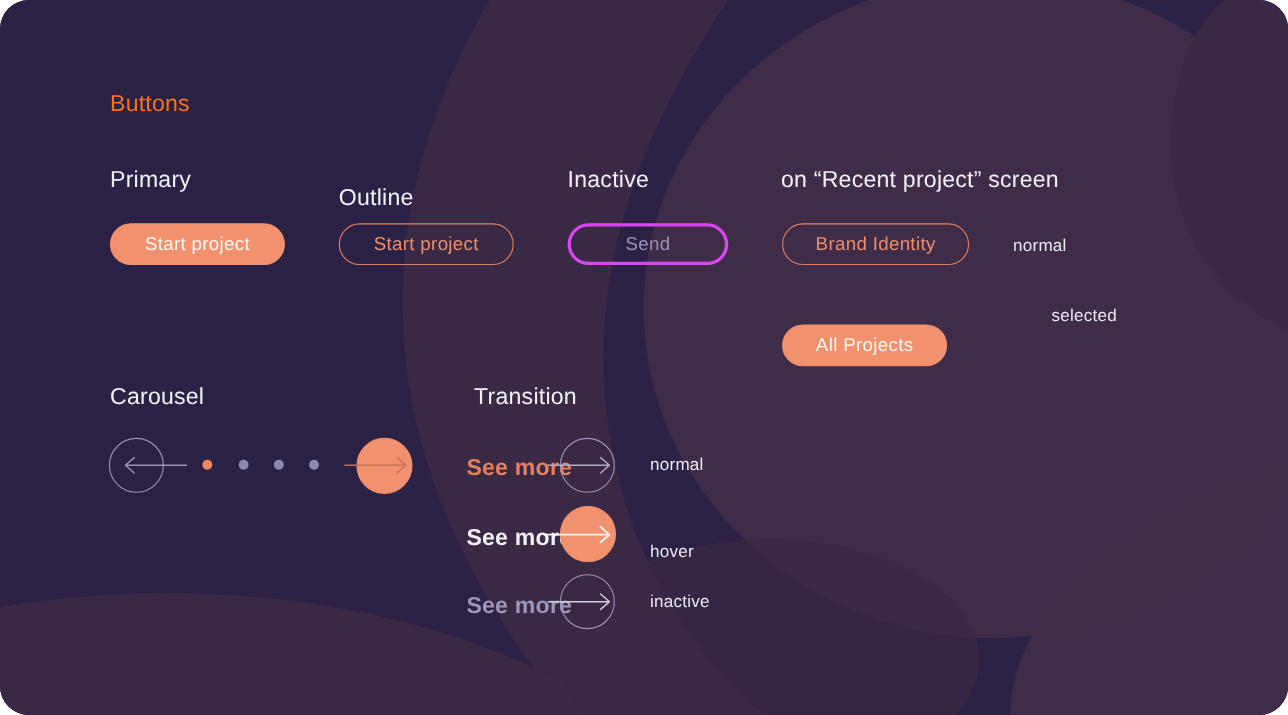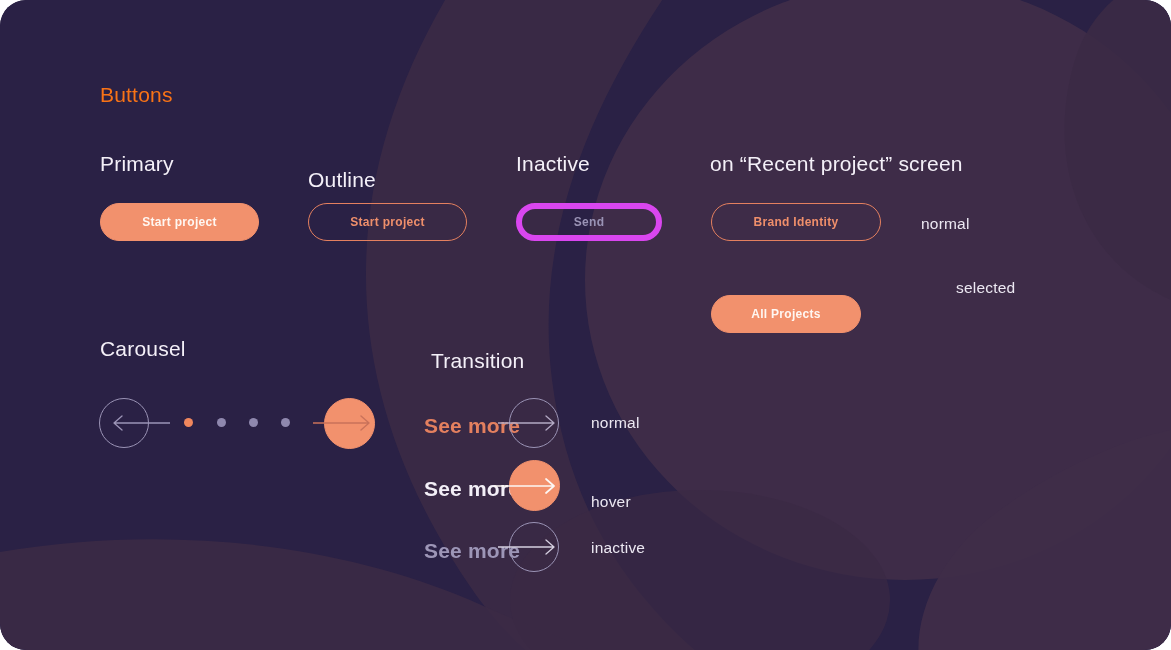--- a/index.html
+++ b/index.html
@@ -64,40 +64,39 @@
     white-space: nowrap;
   }
 
   
   .pill {
     display: flex;
     align-items: center;
     justify-content: center;
     box-sizing: border-box;
     border-radius: 999px;
-    font-size: 12px;
+    font-size: 17px;
     letter-spacing: 0.3px;
     white-space: nowrap;
     user-select: none;
-    font-weight: bold;
   }
   .pill--primary {
     background: #f2916d;
     color: #fff7f2;
     border: 1px solid #f2916d;
   }
   .pill--outline {
     background: transparent;
     color: #ef8f6b;
     border: 1px solid #e4805f;
   }
   .pill--inactive {
     background: transparent;
     color: #9a93b5;
-    border: 6px solid #d946ef;
+    border: 3px solid #d946ef;
   }
 
   
   .circle-btn {
     box-sizing: border-box;
     border-radius: 50%;
   }
   .circle-btn--outline {
     border: 1px solid #9b94b6;
     background: transparent;
@@ -166,21 +165,21 @@
     <div class="abs pill pill--inactive" style="left:516px; top:203px; width:146px; height:38px;">Send</div>
 
     <div class="abs group-label" style="left:710px; top:152px;">on “Recent project” screen</div>
 
     <div class="abs pill pill--outline" style="left:711px; top:203px; width:170px; height:38px;">Brand Identity</div>
     <div class="abs state-label" style="left:921px; top:215px;">normal</div>
 
     <div class="abs pill pill--primary" style="left:711px; top:267px; width:150px; height:38px;margin-top:28px;">All Projects</div>
     <div class="abs state-label" style="left:956px; top:279px;">selected</div>
 
-    <div class="abs group-label" style="left:100px; top:337px;">Carousel</div>
+    <div class="abs group-label" style="left:100px; top:349px;">Carousel</div>
 
     <div class="abs circle-btn circle-btn--outline" style="left:99px; top:398px; width:50px; height:50px;"></div>
     <svg class="abs" style="left:108px; top:412px; width:62px; height:22px;" viewBox="0 0 62 22" aria-hidden="true">
       <path d="M62 11 L6 11 M14 4 L6 11 L14 18" fill="none" stroke="#9b94b6" stroke-width="1.3" stroke-linecap="round" stroke-linejoin="round"></path>
     </svg>
 
     <div class="abs dot" style="left:184px; top:418px; width:9px; height:9px; background:#f0875d;"></div>
     <div class="abs dot" style="left:217px; top:418px; width:9px; height:9px; background:#8f88ae;"></div>
     <div class="abs dot" style="left:249px; top:418px; width:9px; height:9px; background:#8f88ae;"></div>
     <div class="abs dot" style="left:281px; top:418px; width:9px; height:9px; background:#8f88ae;"></div>

